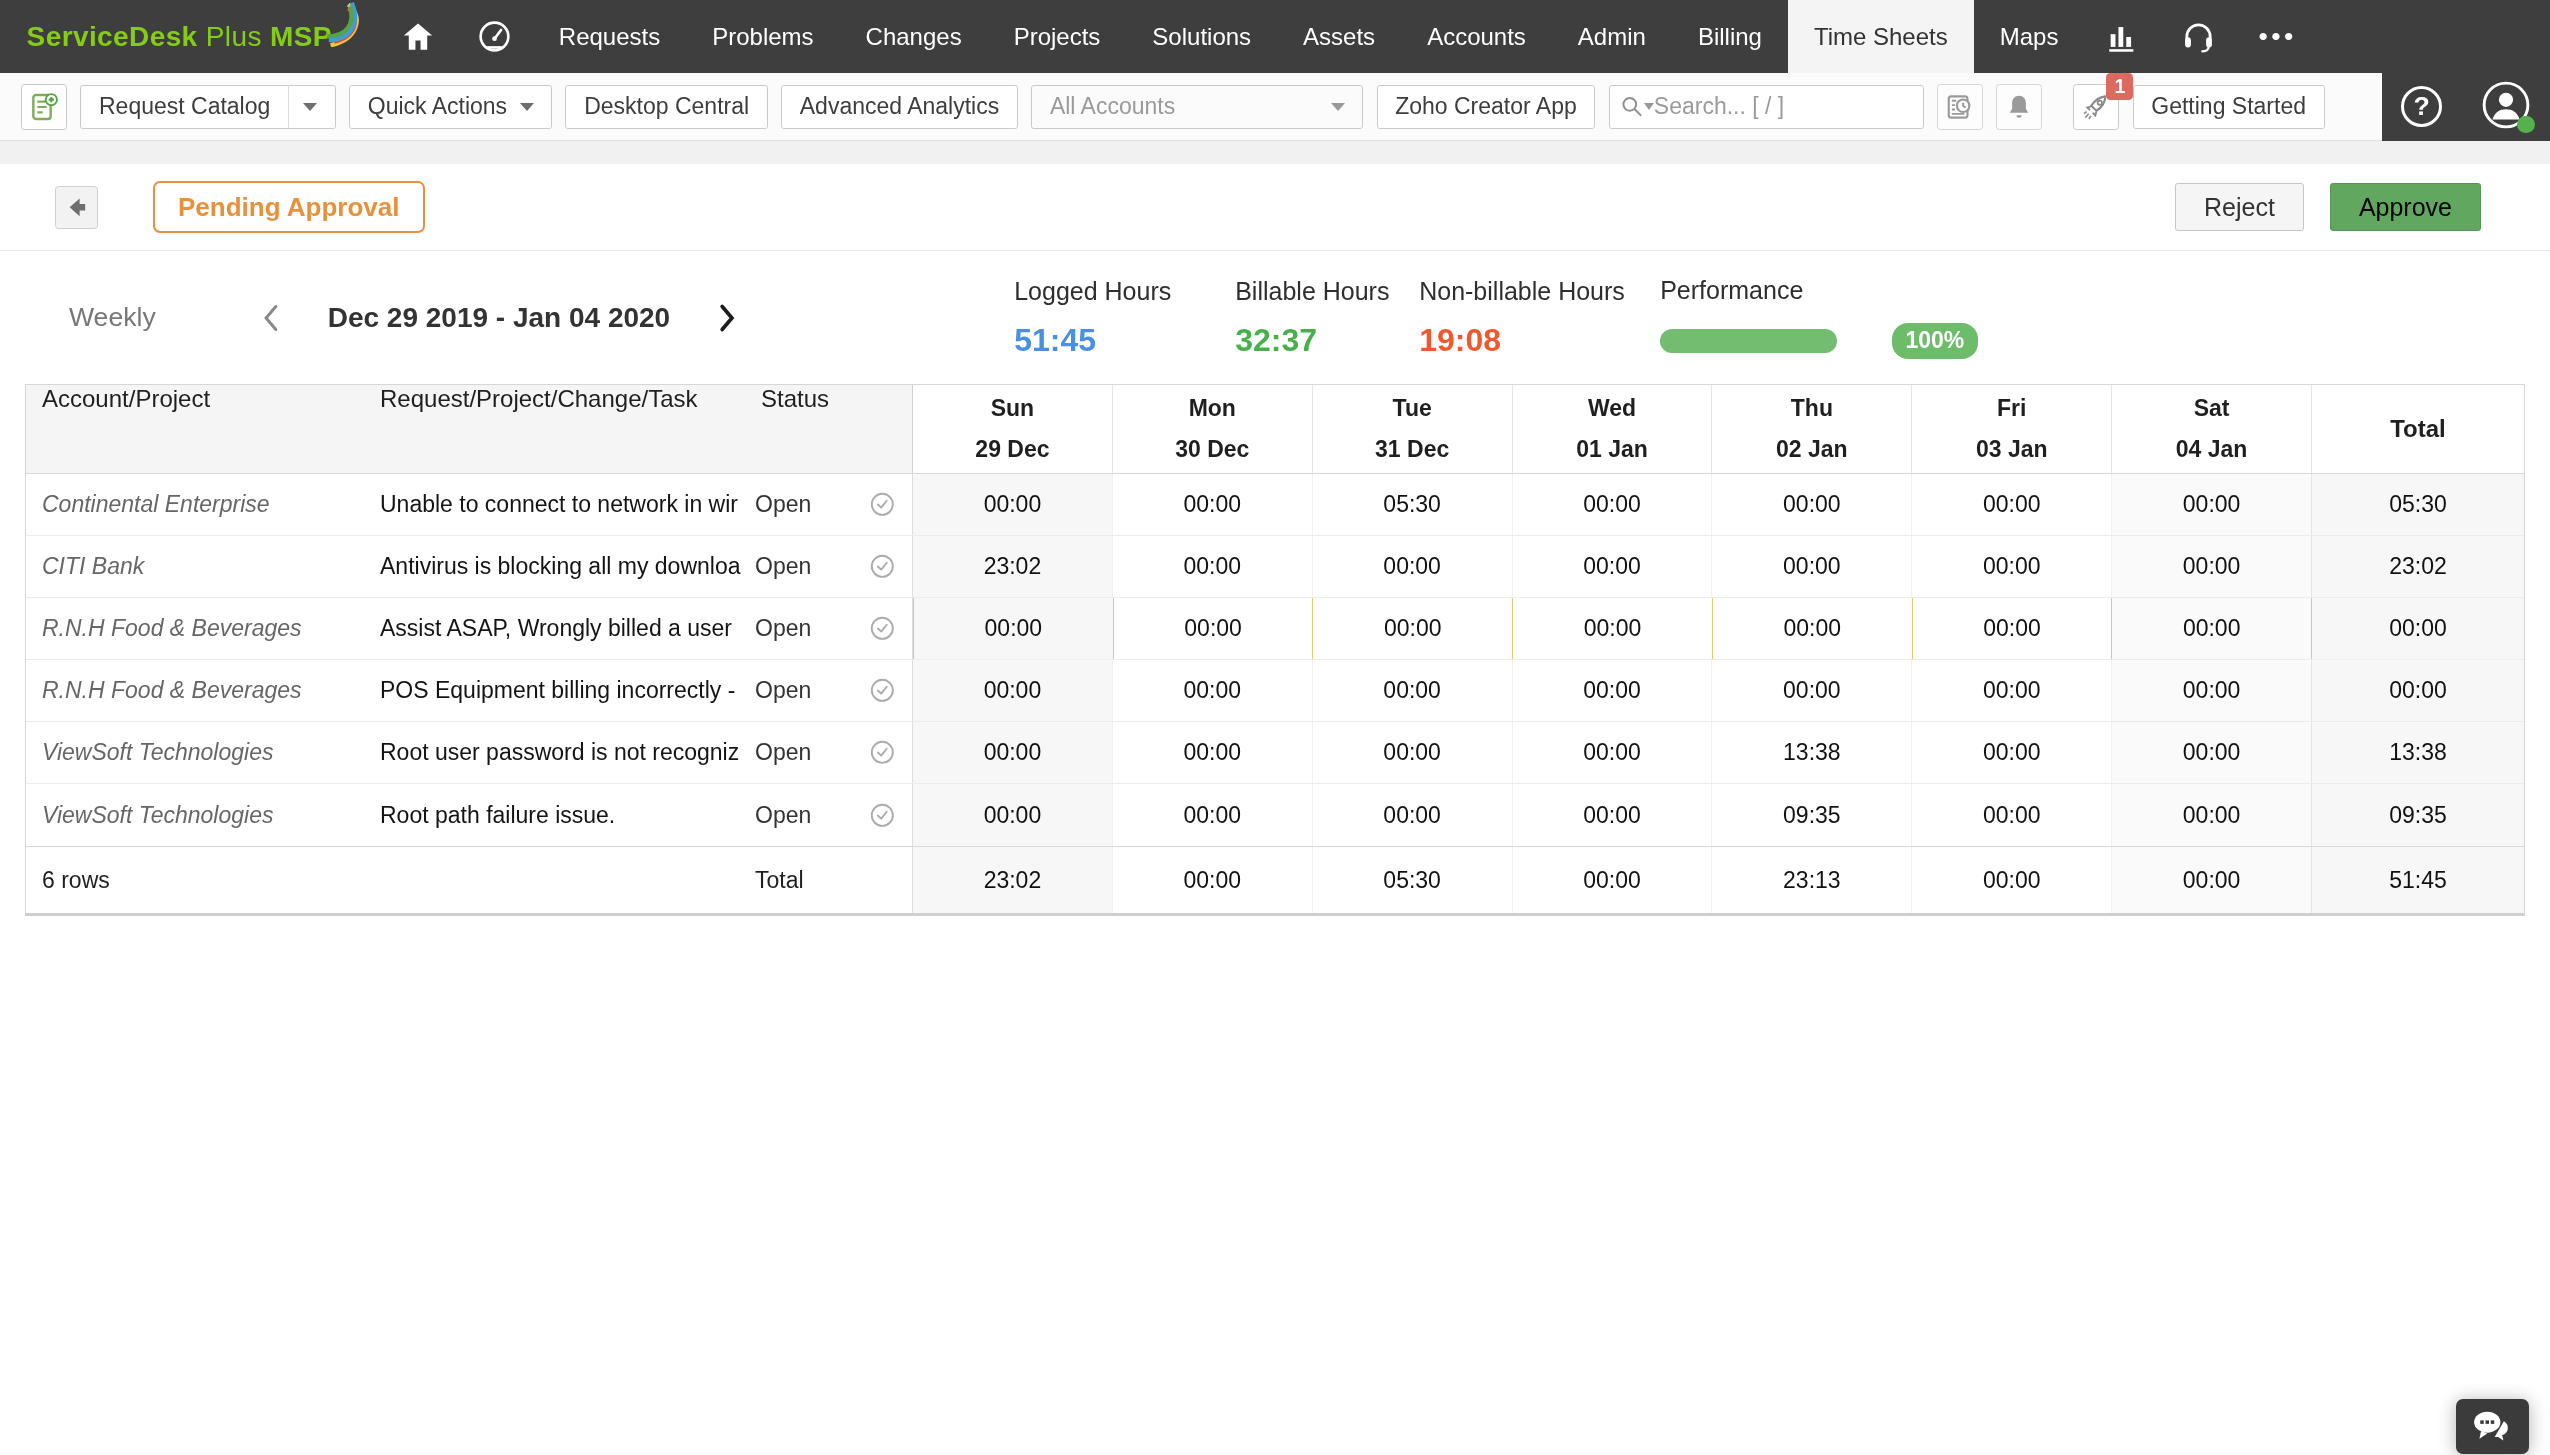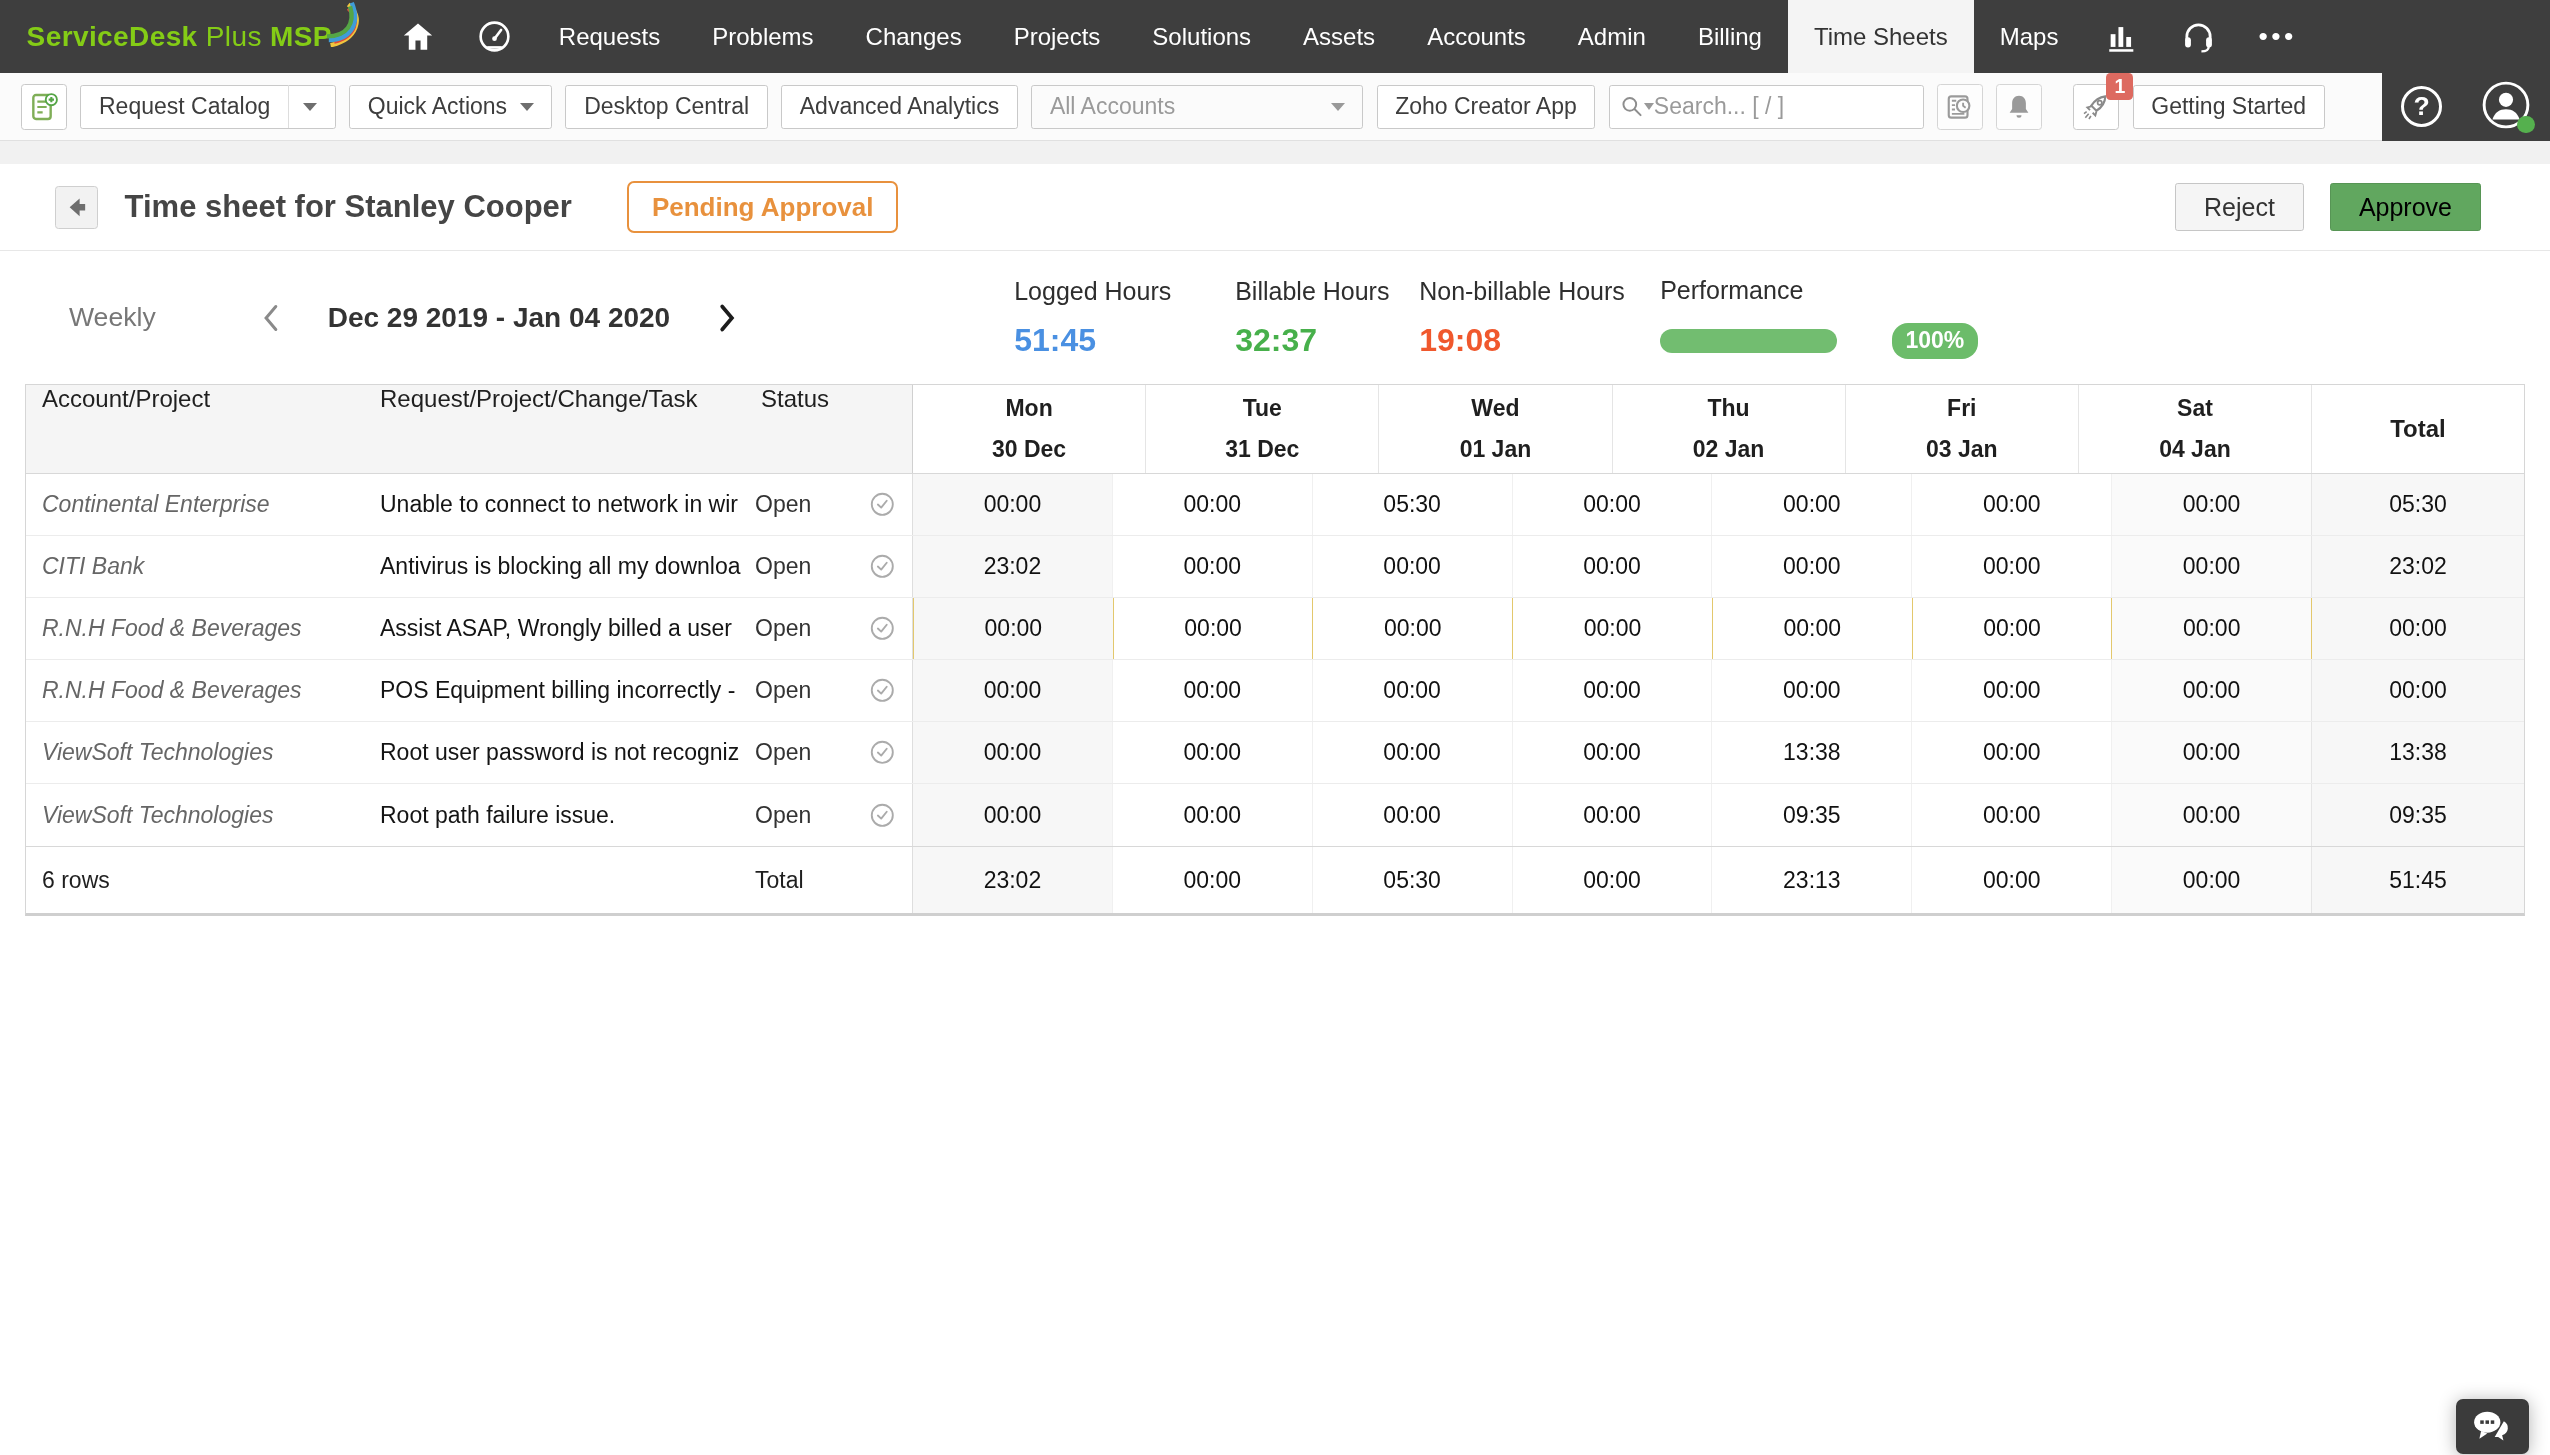--- a/index.html
+++ b/index.html
@@ -255,21 +255,20 @@
   </div>
 
   <div class="panel">
 
     <div class="title-row">
       <div class="back-btn">
         <svg width="26.6" height="26.6" viewBox="0 0 24 24">
           <path d="M15 4 L6 12 L15 20 V15 H20 V9 H15 Z" fill="#6e6e6e"></path>
         </svg>
       </div>
-      <h1 class="page-title">Time sheet for Stanley Cooper</h1>
       <span class="status-badge">Pending Approval</span>
       <div class="btn btn-reject">Reject</div>
       <div class="btn btn-approve">Approve</div>
     </div>
 
     <div class="week-row">
       <span class="week-label">Weekly</span>
       <span class="chev">
         <svg width="23" height="32" viewBox="0 0 26 36">
             <path d="M19 5 L8 18 L19 31" fill="none" stroke="#8a8a8a" stroke-width="3.4" stroke-linecap="round"></path>
@@ -306,20 +305,24 @@
 
     <div class="timesheet">
       <div class="t-header">
         <div class="left-head">
           <span class="h-account">Account/Project</span>
           <span class="h-task">Request/Project/Change/Task</span>
           <span class="h-status">Status</span>
         </div>
         <div style="display:flex;flex:1" id="day-heads">
             <div class="day-head">
+              <span>Sun</span>
+              <span>29 Dec</span>
+            </div>
+            <div class="day-head">
               <span>Mon</span>
               <span>30 Dec</span>
             </div>
             <div class="day-head">
               <span>Tue</span>
               <span>31 Dec</span>
             </div>
             <div class="day-head">
               <span>Wed</span>
               <span>01 Jan</span>

